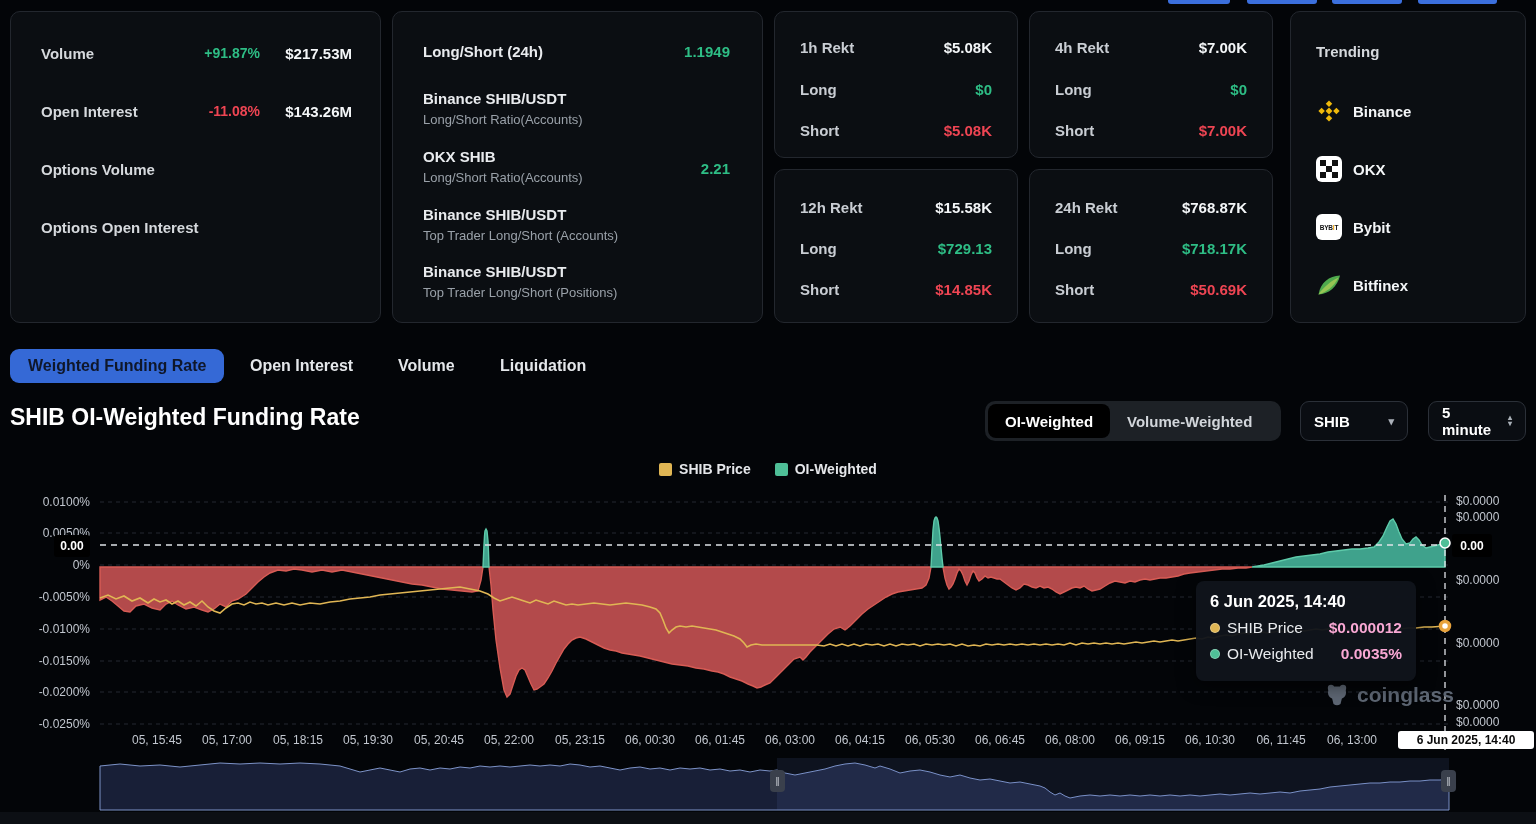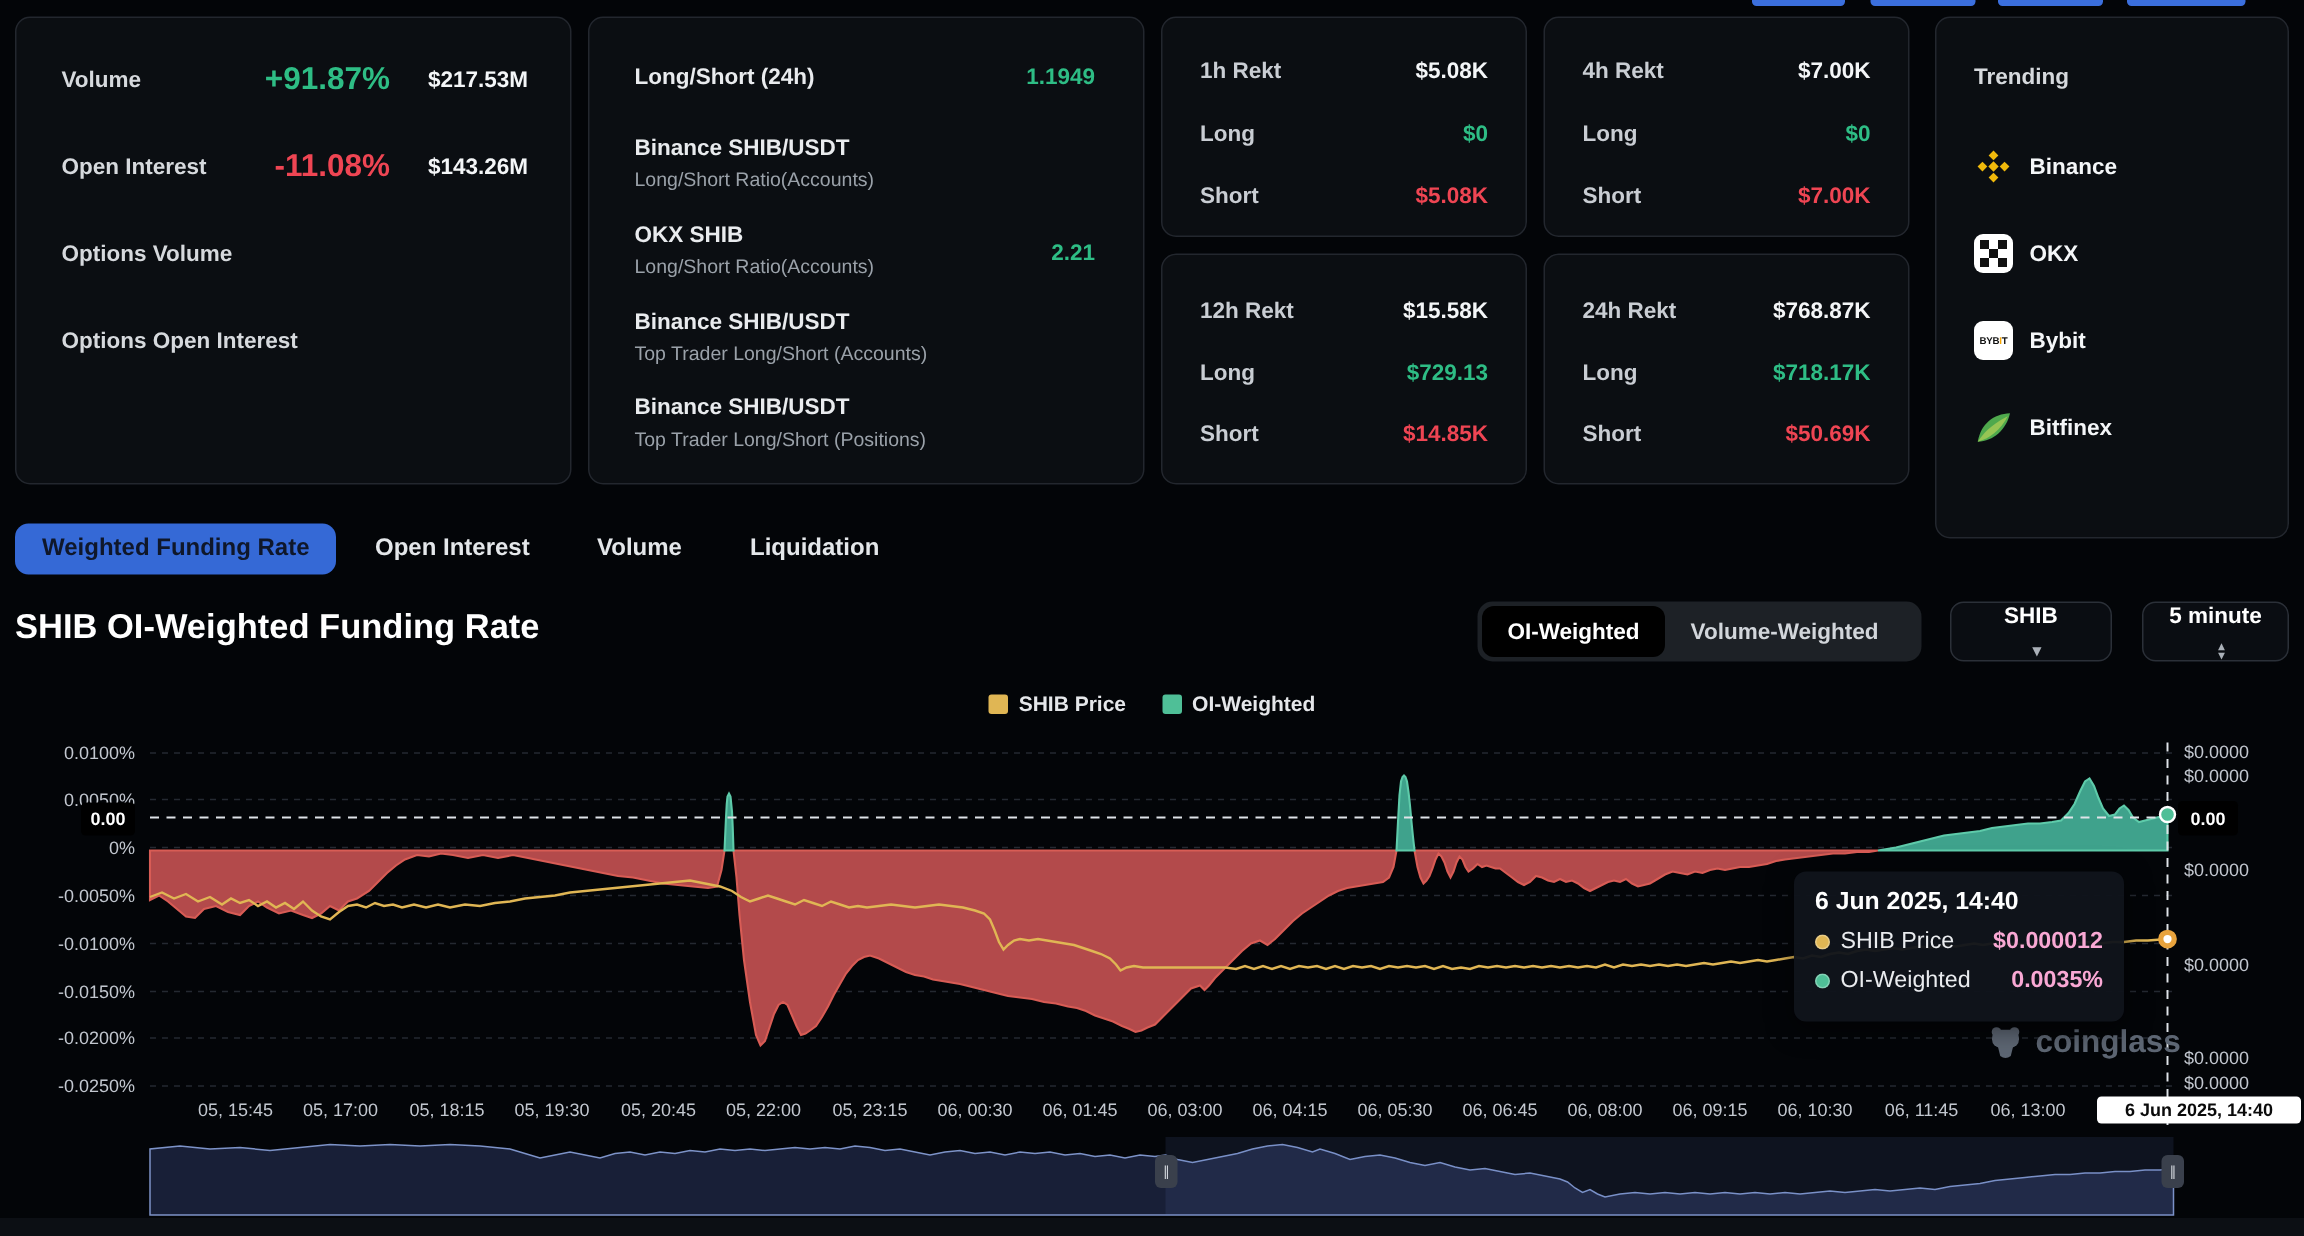--- a/index.html
+++ b/index.html
@@ -3,21 +3,21 @@
 <meta charset="utf-8">
 <style>
   html,body{margin:0;padding:0;background:#030508;}
   .page{position:relative;width:1536px;height:824px;background:#030508;color:#e8eaed;
         font-family:"Liberation Sans",sans-serif;overflow:hidden;}
   .frag{position:absolute;top:0;height:4px;background:#3b6fdd;border-radius:0 0 3px 3px;}
   .card{position:absolute;background:#0b0e12;border:1px solid #23272e;border-radius:10px;box-sizing:border-box;}
   
   .stat-row{position:absolute;left:30px;right:28px;height:20px;display:flex;align-items:center;}
   .stat-label{flex:1;font-size:15px;font-weight:600;color:#d6d9dd;}
-  .stat-change{width:95px;text-align:right;font-size:21px;font-weight:700;}
+  .stat-change{width:95px;text-align:right;font-size:14px;font-weight:700;}
   .up{color:#2ebd85;}.down{color:#ef4553;}
   .stat-value{width:92px;text-align:right;font-size:15px;font-weight:700;color:#f4f6f8;}
   
   .ls-block{position:absolute;left:30px;right:32px;}
   .ls-head{display:flex;justify-content:space-between;align-items:center;}
   .ls-title{font-size:15px;font-weight:700;color:#e9ebee;}
   .ls-sub{font-size:13px;font-weight:400;color:#9aa1a9;margin-top:5px;}
   .ls-val{font-size:15px;font-weight:700;color:#2ebd85;}
   .ls-val-abs{position:absolute;right:0;top:12px;}
   
@@ -36,21 +36,21 @@
   .bybit{background:#fff;display:flex;align-items:center;justify-content:center;font-size:6.5px;font-weight:900;color:#111;letter-spacing:-0.2px;}
   .bybit .acc{color:#f7a600;}
   
   .tab{position:absolute;top:349px;height:34px;display:flex;align-items:center;font-size:16px;font-weight:700;color:#e4e7ea;padding:0 16px;border-radius:9px;}
   .tab.active{background:#3569d6;color:#0f172a;padding:0 18px;}
   .chart-title{position:absolute;left:10px;top:404px;font-size:23px;font-weight:800;color:#fff;}
   
   .seg{position:absolute;left:985px;top:401px;width:296px;height:40px;background:#1d2126;border-radius:10px;display:flex;align-items:center;padding:3px;box-sizing:border-box;}
   .seg-opt{height:34px;display:flex;align-items:center;justify-content:center;font-size:15px;font-weight:600;color:#d2d6db;padding:0 17px;border-radius:8px;}
   .seg-opt.active{background:#000;color:#fff;font-weight:700;}
-  .select{position:absolute;top:401px;height:40px;border:1px solid #2b3038;border-radius:9px;display:flex;align-items:center;justify-content:space-between;padding:0 13px;box-sizing:border-box;font-size:15px;font-weight:700;color:#fff;background:#0a0d12;flex-direction:column;}
+  .select{position:absolute;top:401px;height:40px;border:1px solid #2b3038;border-radius:9px;display:flex;align-items:center;justify-content:space-between;padding:0 13px;box-sizing:border-box;font-size:15px;font-weight:700;color:#fff;background:#0a0d12;}
   .caret{color:#aab0b8;font-size:11px;margin-left:8px;}
   .updown{display:flex;flex-direction:column;line-height:6px;font-size:8px;color:#aab0b8;margin-left:8px;}
   
   .legend{position:absolute;left:0;top:461px;width:100%;display:flex;justify-content:center;gap:24px;}
   .legend-item{display:flex;align-items:center;gap:7px;font-size:14px;color:#e5e7ea;font-weight:600;}
   .legend-swatch{width:13px;height:13px;border-radius:2px;}
   
   .axis-label{position:absolute;font-size:12px;color:#c2c7cf;height:16px;line-height:16px;}
   .yl{left:0;width:90px;text-align:right;}
   .yr{left:1456px;}
@@ -174,21 +174,21 @@
     <div class="rekt-row" style="top:69px;">
         <span class="rekt-label">Long</span>
         <span class="rekt-amt up">$718.17K</span>
       </div>
     <div class="rekt-row" style="top:110px;">
         <span class="rekt-label">Short</span>
         <span class="rekt-amt down">$50.69K</span>
       </div>
   </section>
 
-  <section class="card" style="left:1290px;top:11px;width:236px;height:348px;">
+  <section class="card" style="left:1290px;top:11px;width:236px;height:312px;">
     <div class="tr-title">Trending</div>
     <div class="tr-item" style="top:85px;">
       <span class="ex-icon">
         <svg width="26" height="26" viewBox="0 0 24 24">
             <g fill="#f0b90b">
               <path d="M12 2.2 15 5.2 12 8.2 9 5.2Z"></path>
               <path d="M5.2 9 8.2 12 5.2 15 2.2 12Z"></path>
               <path d="M18.8 9 21.8 12 18.8 15 15.8 12Z"></path>
               <path d="M12 8.8 15.2 12 12 15.2 8.8 12Z"></path>
               <path d="M12 15.8 15 18.8 12 21.8 9 18.8Z"></path>

